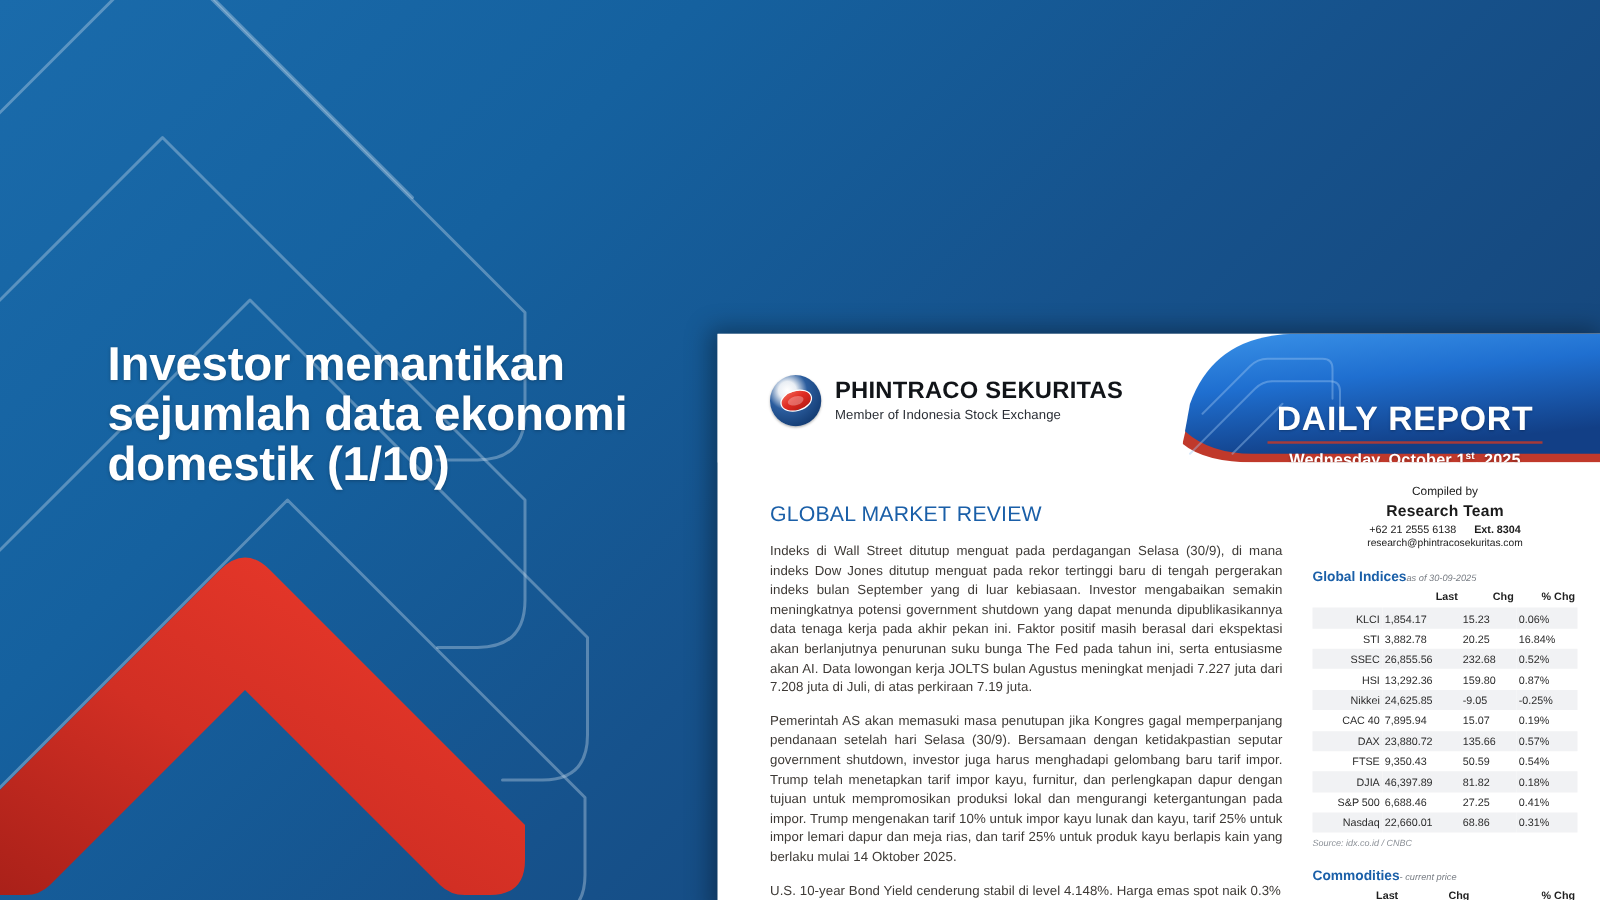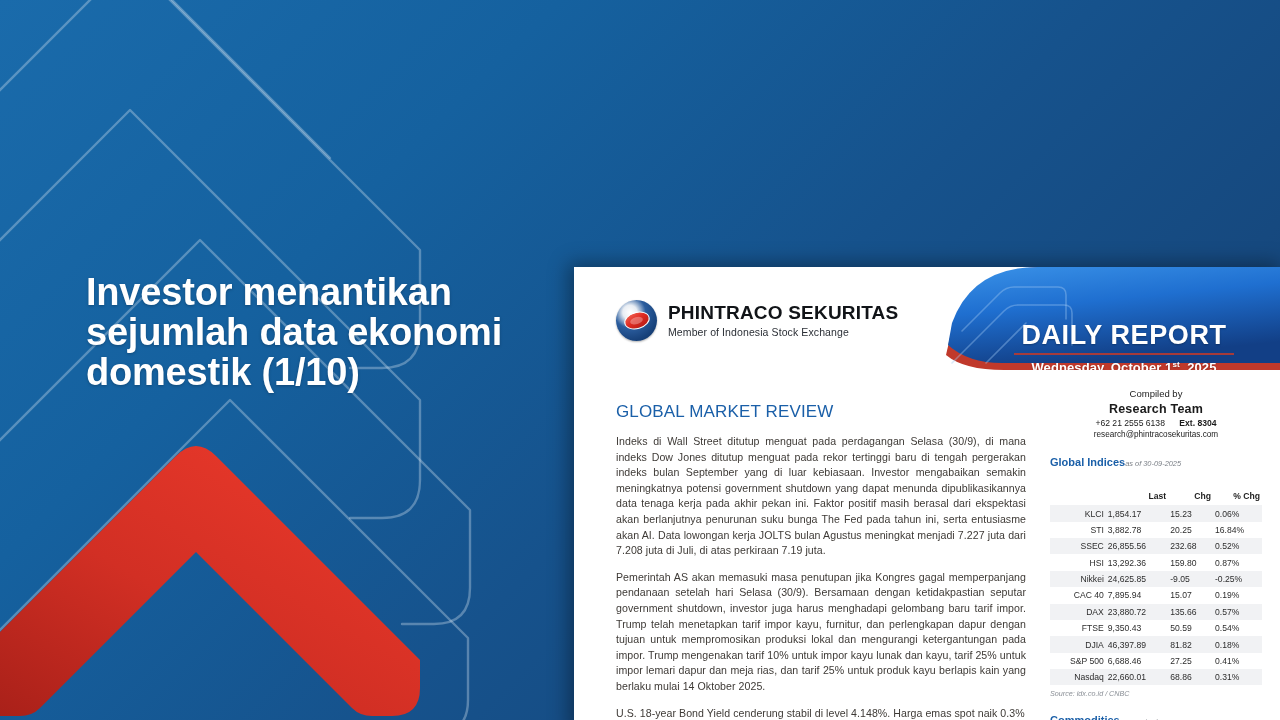--- a/index.html
+++ b/index.html
@@ -175,21 +175,21 @@
   }
   .tbl-title span.meta {
     color: #7a7f86;
     font-size: 7.4px;
     font-weight: normal;
     font-style: italic;
   }
   table.mini {
     width: 100%;
     border-collapse: collapse;
-    margin-top: 21px;
+    margin-top: 2px;
     font-size: 8.6px;
     color: #2d2d2d;
   }
   table.mini th {
     font-weight: bold;
     text-align: right;
     padding: 2px 2px 4px 2px;
     color: #1f1f1f;
     font-size: 8.6px;
   }
@@ -274,21 +274,21 @@
         <div class="rt-date"><span>Wednesday, October 1</span><sup>st</sup><span>, 2025</span></div>
       </div>
     </div>
 
     <div class="doc-body">
 
       <div class="col-left">
         <div class="section-title">GLOBAL MARKET REVIEW</div>
         <p class="para">Indeks di Wall Street ditutup menguat pada perdagangan Selasa (30/9), di mana indeks Dow Jones ditutup menguat pada rekor tertinggi baru di tengah pergerakan indeks bulan September yang di luar kebiasaan. Investor mengabaikan semakin meningkatnya potensi government shutdown yang dapat menunda dipublikasikannya data tenaga kerja pada akhir pekan ini. Faktor positif masih berasal dari ekspektasi akan berlanjutnya penurunan suku bunga The Fed pada tahun ini, serta entusiasme akan AI. Data lowongan kerja JOLTS bulan Agustus meningkat menjadi 7.227 juta dari 7.208 juta di Juli, di atas perkiraan 7.19 juta.</p>
         <p class="para">Pemerintah AS akan memasuki masa penutupan jika Kongres gagal memperpanjang pendanaan setelah hari Selasa (30/9). Bersamaan dengan ketidakpastian seputar government shutdown, investor juga harus menghadapi gelombang baru tarif impor. Trump telah menetapkan tarif impor kayu, furnitur, dan perlengkapan dapur dengan tujuan untuk mempromosikan produksi lokal dan mengurangi ketergantungan pada impor. Trump mengenakan tarif 10% untuk impor kayu lunak dan kayu, tarif 25% untuk impor lemari dapur dan meja rias, dan tarif 25% untuk produk kayu berlapis kain yang berlaku mulai 14 Oktober 2025.</p>
-        <p class="para">U.S. 18-year Bond Yield cenderung stabil di level 4.148%. Harga emas spot naik 0.3%</p>
+        <p class="para">U.S. 10-year Bond Yield cenderung stabil di level 4.148%. Harga emas spot naik 0.3%</p>
       </div>
 
       <div class="col-right">
         <div class="compiled">
           <div class="cb-label">Compiled by</div>
           <div class="cb-team">Research Team</div>
           <div class="cb-phone"><span>+62 21 2555 6138</span> <b>Ext. 8304</b></div>
           <div class="cb-mail">research@phintracosekuritas.com</div>
         </div>
 

